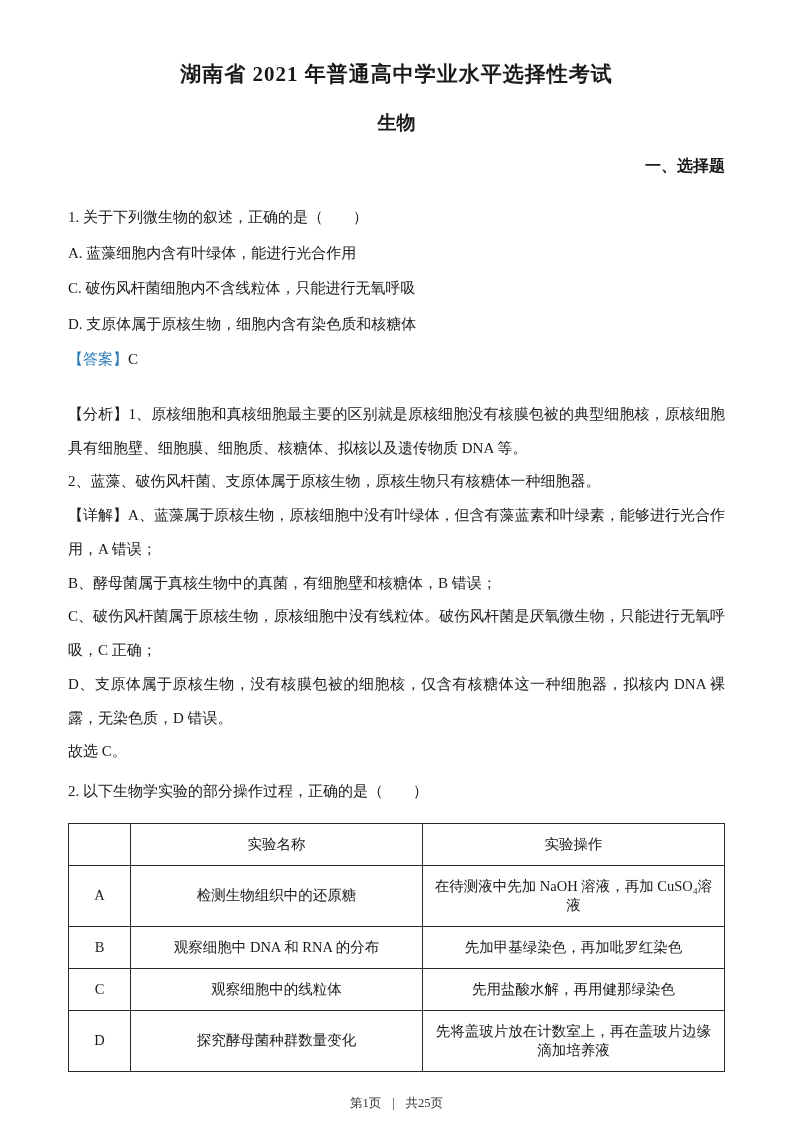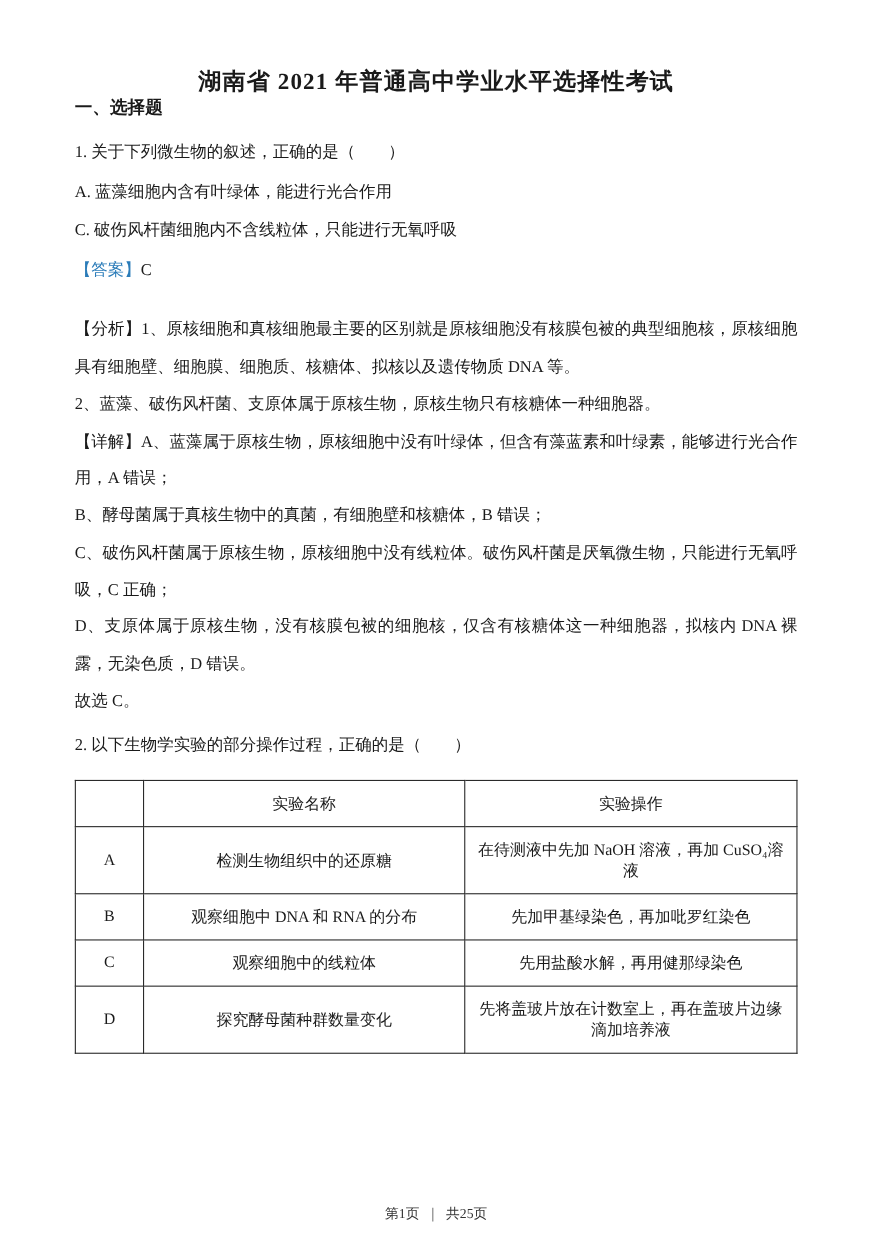--- a/index.html
+++ b/index.html
@@ -34,21 +34,22 @@
     font-weight: bold;
     font-family: "Liberation Sans", "DejaVu Sans", sans-serif;
     margin-top: 22px;
     margin-bottom: 20px;
   }
 
   .section-heading {
     font-size: 16px;
     font-weight: bold;
     font-family: Liberation Serif, serif;
-    margin-bottom: 14px;
+    margin-bottom: 24px;
+    text-align: right;
   }
 
   .para {
     font-size: 15px;
     line-height: 2.25;
     text-align: justify;
   }
 
   .stem { margin-bottom: 4px; }
 
@@ -87,27 +88,29 @@
     color: #333333;
   }
   .footer .divider { margin: 0 6px; color: #555555; }
 </style>
 </head>
 <body>
 
 <div class="page">
 
   <div class="doc-title">湖南省 2021 年普通高中学业水平选择性考试</div>
+  <div class="doc-subtitle">生物</div>
 
   <div class="section-heading">一、选择题</div>
 
   <div class="para stem">1. 关于下列微生物的叙述，正确的是（　　）</div>
 
   <div class="para option">A. 蓝藻细胞内含有叶绿体，能进行光合作用</div>
   <div class="para option">C. 破伤风杆菌细胞内不含线粒体，只能进行无氧呼吸</div>
+  <div class="para option">D. 支原体属于原核生物，细胞内含有染色质和核糖体</div>
 
   <div class="para answer-line">
     <span class="tag-blue">【答案】</span><span>C</span>
   </div>
 
 
   <div class="para">
     <span>【分析】</span><span>1、原核细胞和真核细胞最主要的区别就是原核细胞没有核膜包被的典型细胞核，原核细胞具有细胞壁、细胞膜、细胞质、核糖体、拟核以及遗传物质 DNA 等。</span>
   </div>
   <div class="para">2、蓝藻、破伤风杆菌、支原体属于原核生物，原核生物只有核糖体一种细胞器。</div>

